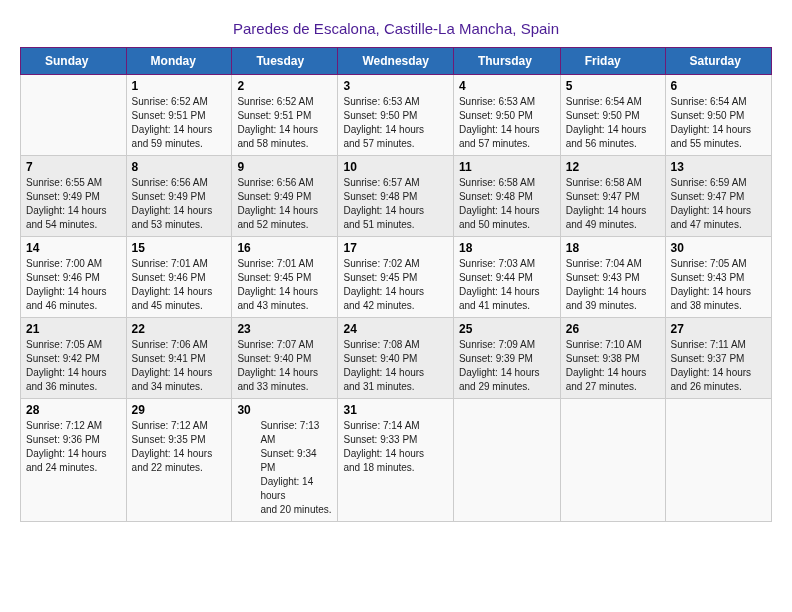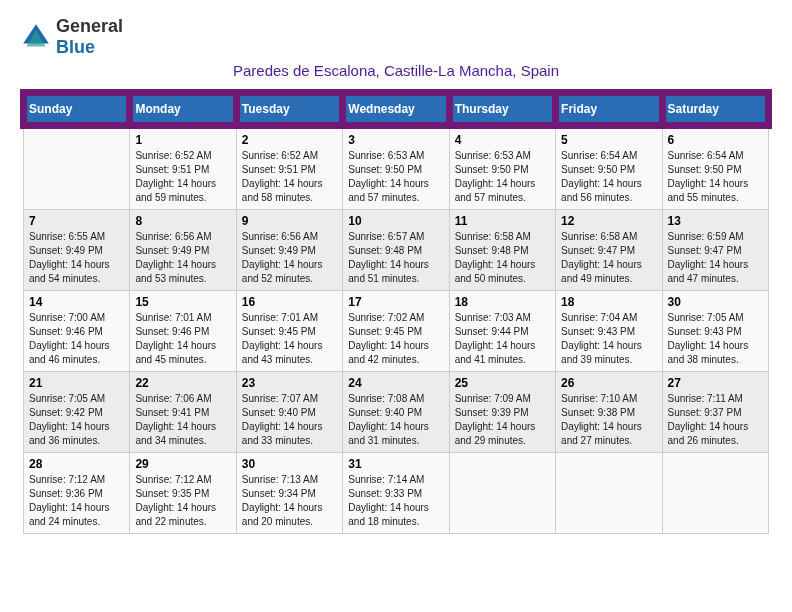--- a/index.html
+++ b/index.html
@@ -42,24 +42,24 @@
     }
     table {
       width: 100%;
       border-collapse: collapse;
       font-size: 10.5px;
     }
     thead tr th {
       background-color: #2a6db5;
       color: #fff;
       text-align: left;
-      padding: 6px 2px;
+      padding: 6px 24px;
       font-size: 12px;
       font-weight: bold;
-      border: 7px solid #701a75;
+      border: 1px solid #701a75;
     }
     tbody tr td {
       vertical-align: top;
       border: 1px solid #ccc;
       padding: 4px 5px;
       width: 14.28%;
       height: 80px;
     }
     tbody tr:nth-child(odd) td {
       background-color: #f9f9f9;
@@ -79,30 +79,20 @@
       line-height: 1.4;
     }
     .empty-cell {
       background-color: #f9f9f9;
     }
   </style>
 </head>
 <body>
 
 <div class="header-top">
-  <div class="logo">
-    <svg class="logo-icon" viewBox="0 0 40 40">
-      <polygon points="20,4 36,28 4,28" fill="#1a6ca8"></polygon>
-      <polygon points="20,12 32,32 8,32" fill="#2a9d8f" opacity="0.7"></polygon>
-    </svg>
-    <div>
-      <span class="logo-text-general">General</span><br>
-      <span class="logo-text-blue">Blue</span>
-    </div>
-  </div>
 </div>
 
 <div class="subtitle">Paredes de Escalona, Castille-La Mancha, Spain</div>
 
 <table>
   <thead>
     <tr>
     <th>Sunday</th>
         <th>Monday</th>
         <th>Tuesday</th>
@@ -321,21 +311,21 @@
         </td>
         <td>
           <span class="day-number">29</span>
           <div class="day-info" style="white-space: pre-line;">Sunrise: 7:12 AM
 Sunset: 9:35 PM
 Daylight: 14 hours
 and 22 minutes.</div>
         </td>
         <td>
           <span class="day-number">30</span>
-          <div class="day-info" style="white-space: pre-line;">Sunrise: 7:13 AM
+          <div class="day-info" style="white-space: pre-line; margin-left: 23px;">Sunrise: 7:13 AM
 Sunset: 9:34 PM
 Daylight: 14 hours
 and 20 minutes.</div>
         </td>
         <td>
           <span class="day-number">31</span>
           <div class="day-info" style="white-space: pre-line;">Sunrise: 7:14 AM
 Sunset: 9:33 PM
 Daylight: 14 hours
 and 18 minutes.</div>

